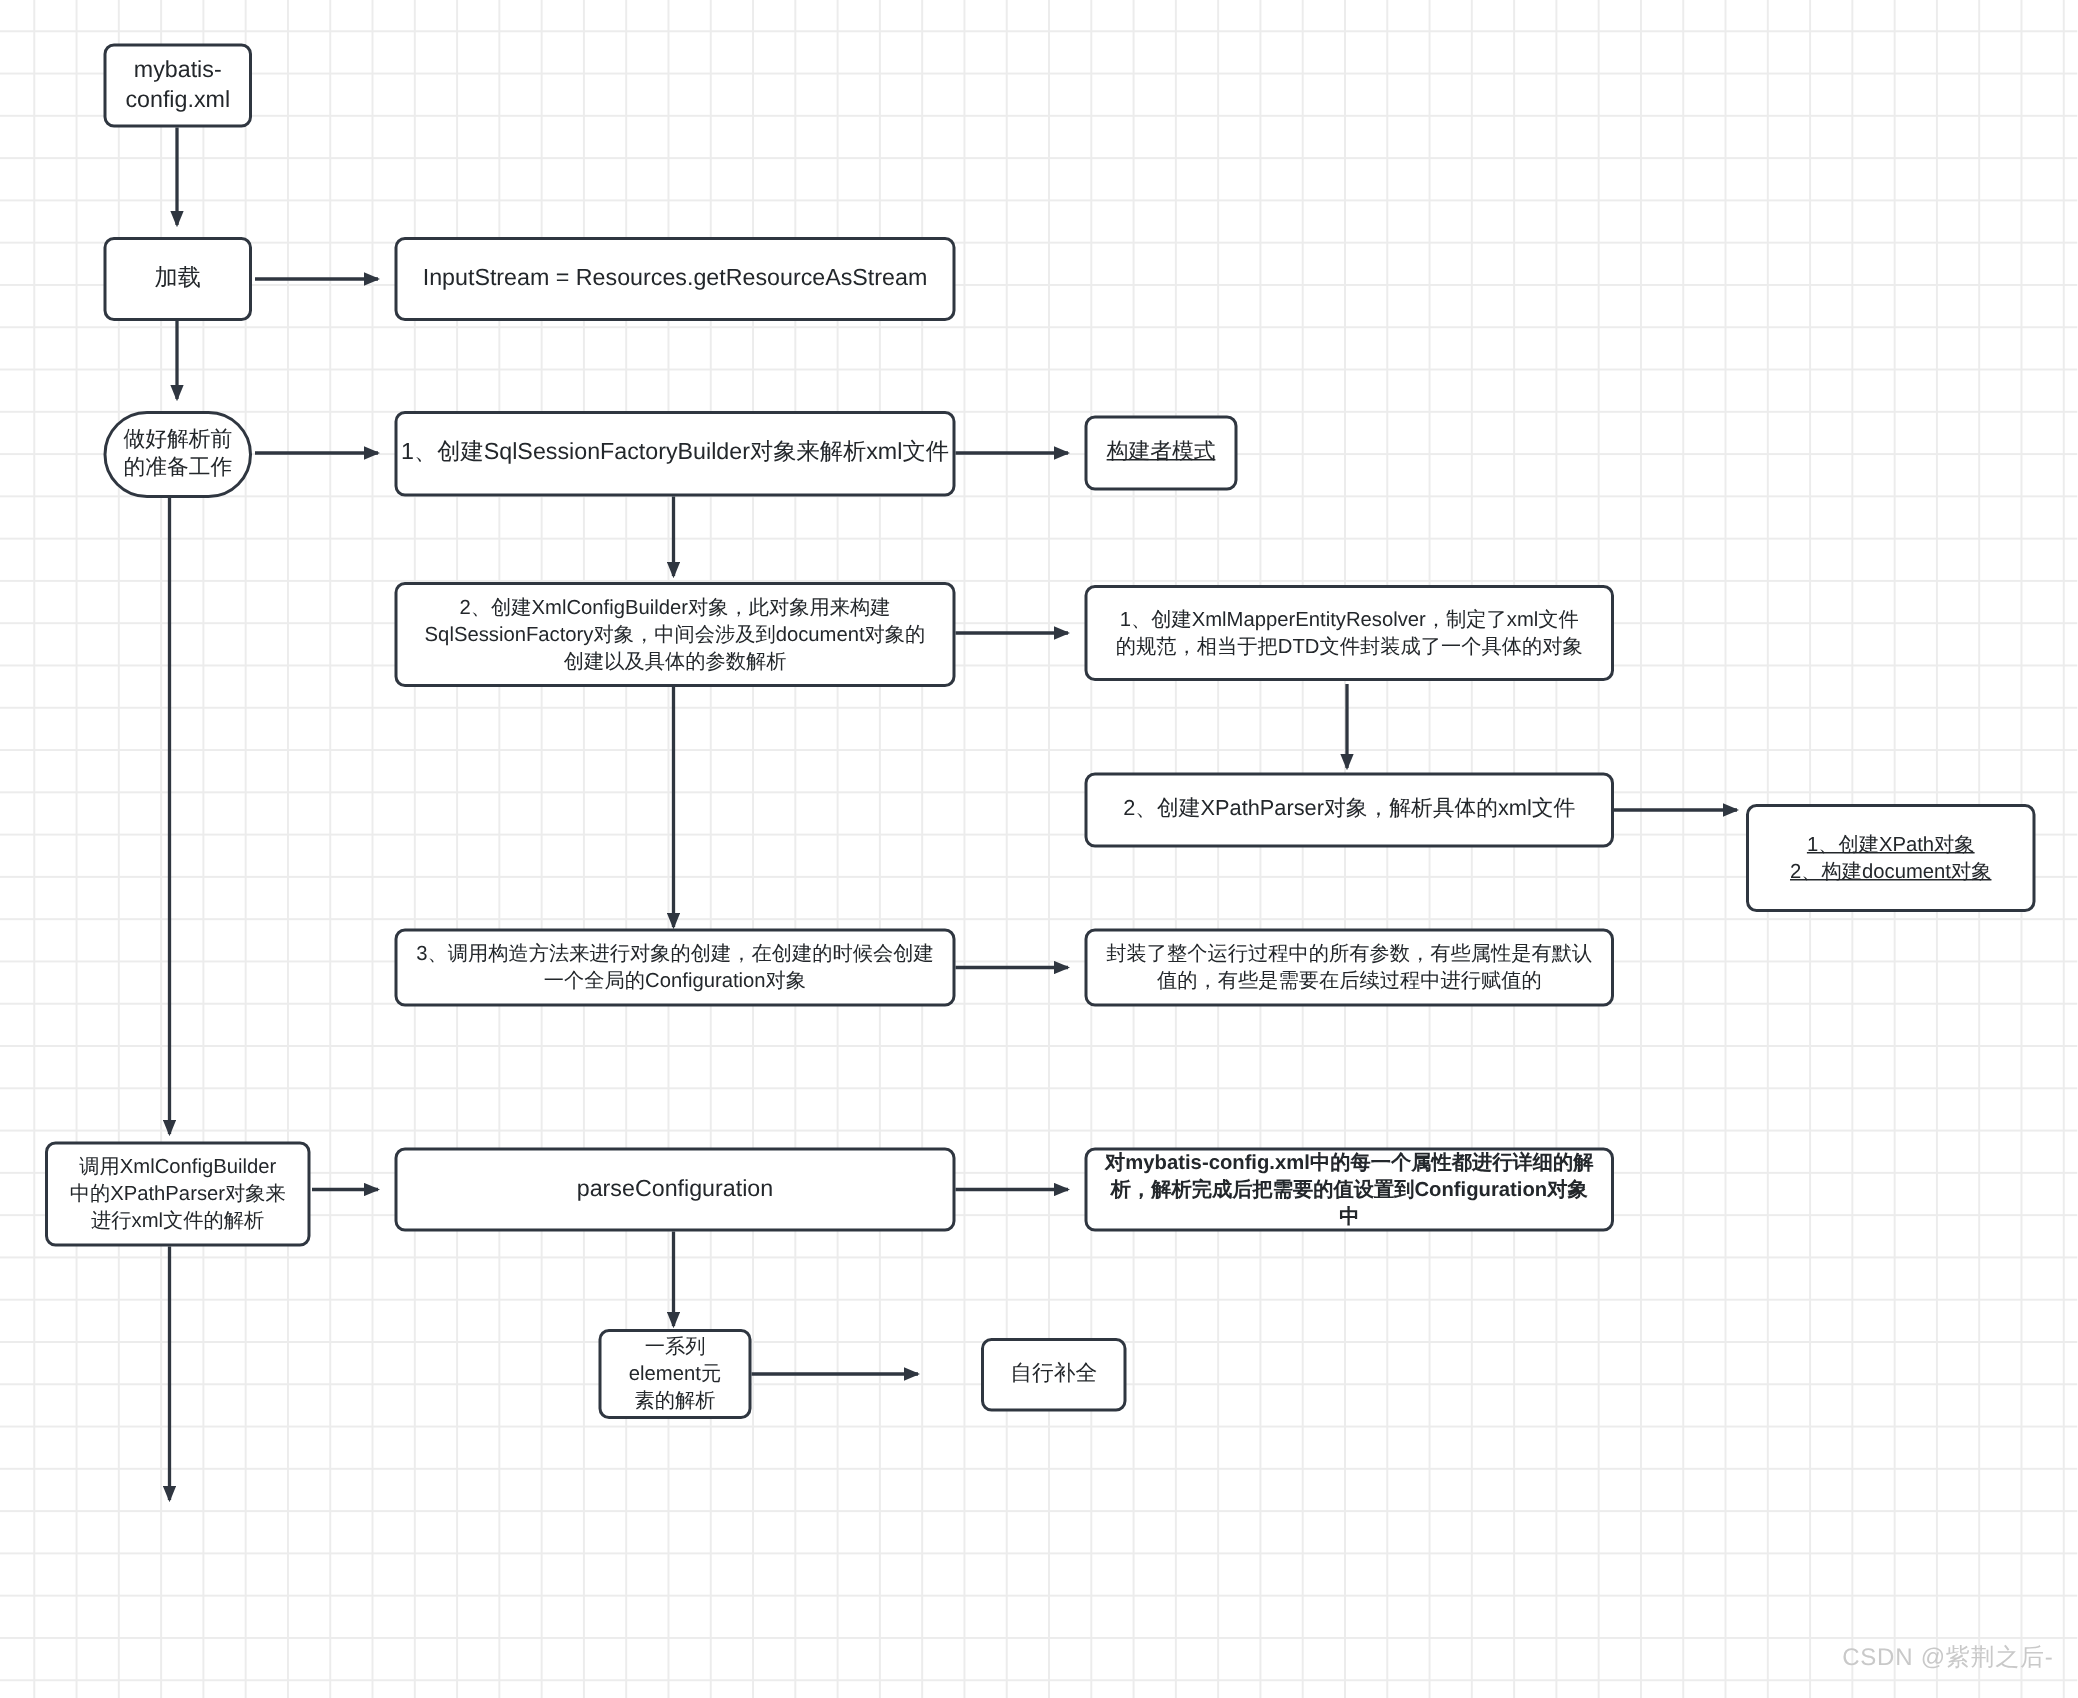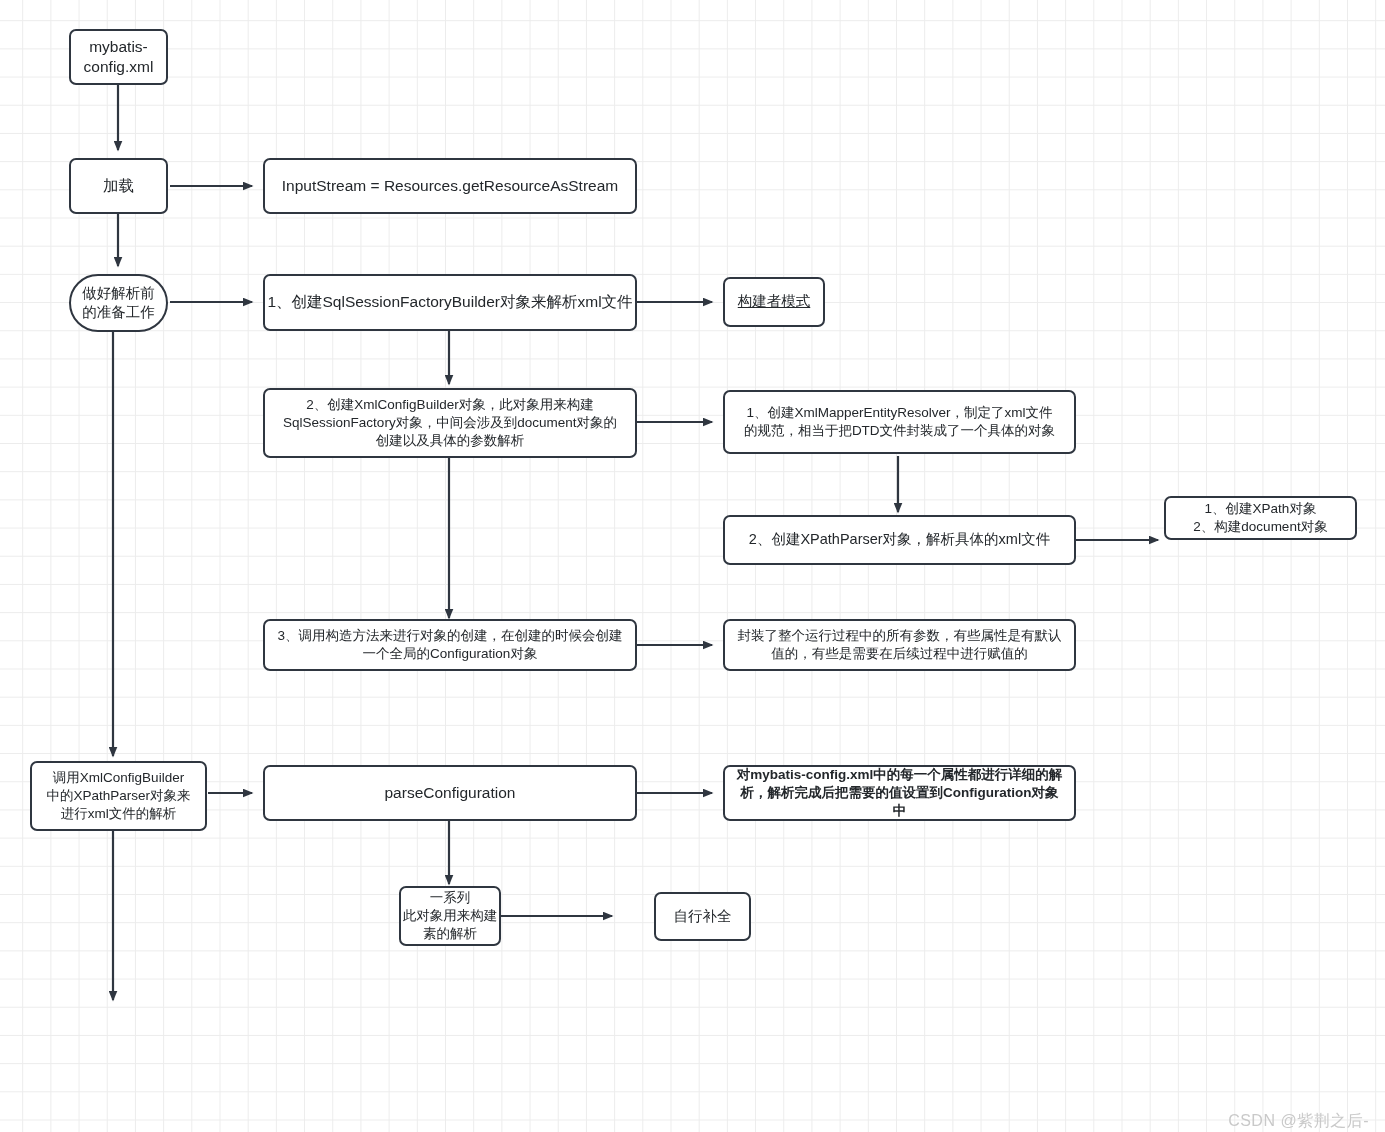--- a/index.html
+++ b/index.html
@@ -51,21 +51,21 @@
     pointer-events: none;
   }
   .edge-path {
     stroke: #2f3640;
     stroke-width: 2.2;
     fill: none;
   }
   .watermark {
     position: absolute;
     right: 16px;
-    bottom: 0;
+    bottom: 16px;
     font-size: 16px;
     color: #c9c9c9;
     letter-spacing: 0.5px;
     z-index: 4;
     user-select: none;
   }
 </style>
 </head>
 <body>
 
@@ -129,41 +129,41 @@
 
   <div class="node f13" style="left:263px; top:388px; width:374px; height:70px;">2、创建XmlConfigBuilder对象，此对象用来构建
 SqlSessionFactory对象，中间会涉及到document对象的
 创建以及具体的参数解析</div>
 
   <div class="node f13" style="left:723px; top:390px; width:353px; height:64px;">1、创建XmlMapperEntityResolver，制定了xml文件
 的规范，相当于把DTD文件封装成了一个具体的对象</div>
 
   <div class="node f14" style="left:723px; top:515px; width:353px; height:50px;">2、创建XPathParser对象，解析具体的xml文件</div>
 
-  <div class="node f13" style="left:1164px; top:496px; width:193px; height:44px;">1、创建XPath对象
+  <div class="node f13" style="left:1164px; top:536px; width:193px; height:72px;text-decoration:underline;">1、创建XPath对象
 2、构建document对象</div>
 
   <div class="node f13" style="left:263px; top:619px; width:374px; height:52px;">3、调用构造方法来进行对象的创建，在创建的时候会创建
 一个全局的Configuration对象</div>
 
   <div class="node f13" style="left:723px; top:619px; width:353px; height:52px;">封装了整个运行过程中的所有参数，有些属性是有默认
 值的，有些是需要在后续过程中进行赋值的</div>
 
   <div class="node f13" style="left:30px; top:761px; width:177px; height:70px;">调用XmlConfigBuilder
 中的XPathParser对象来
 进行xml文件的解析</div>
 
   <div class="node f15" style="left:263px; top:765px; width:374px; height:56px;">parseConfiguration</div>
 
   <div class="node f13" style="left:723px; top:765px; width:353px; height:56px;font-weight:bold;">对mybatis-config.xml中的每一个属性都进行详细的解
 析，解析完成后把需要的值设置到Configuration对象
 中</div>
 
   <div class="node f13" style="left:399px; top:886px; width:102px; height:60px;">一系列
-此对象用来构建
+element元
 素的解析</div>
 
   <div class="node f14" style="left:654px; top:892px; width:97px; height:49px;">自行补全</div>
 
 
   <div class="watermark">CSDN @紫荆之后-</div>
 
 </div>
 
 </body></html>

